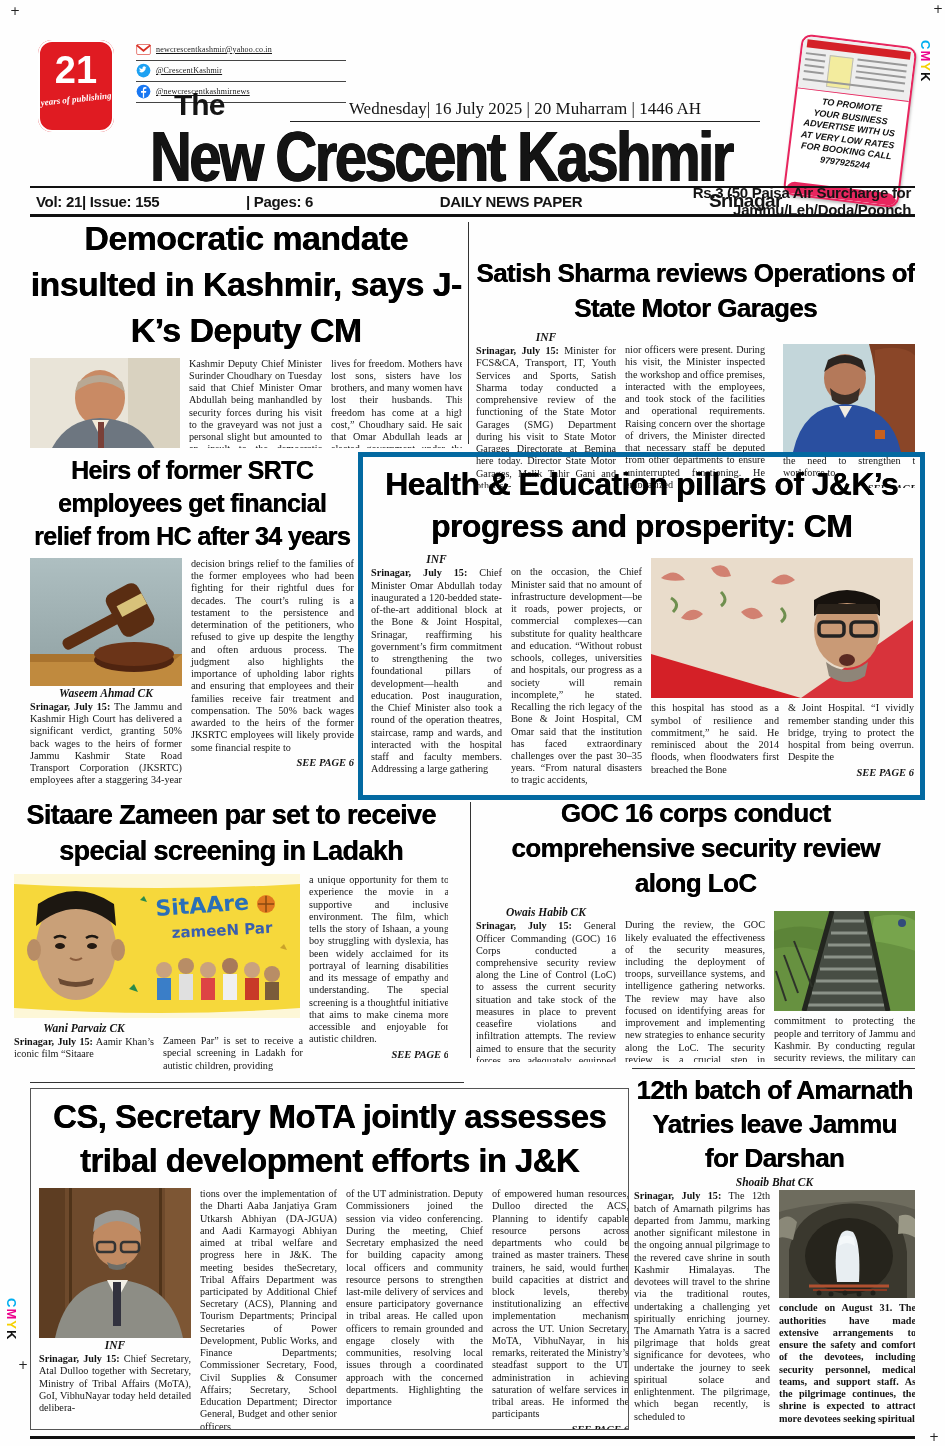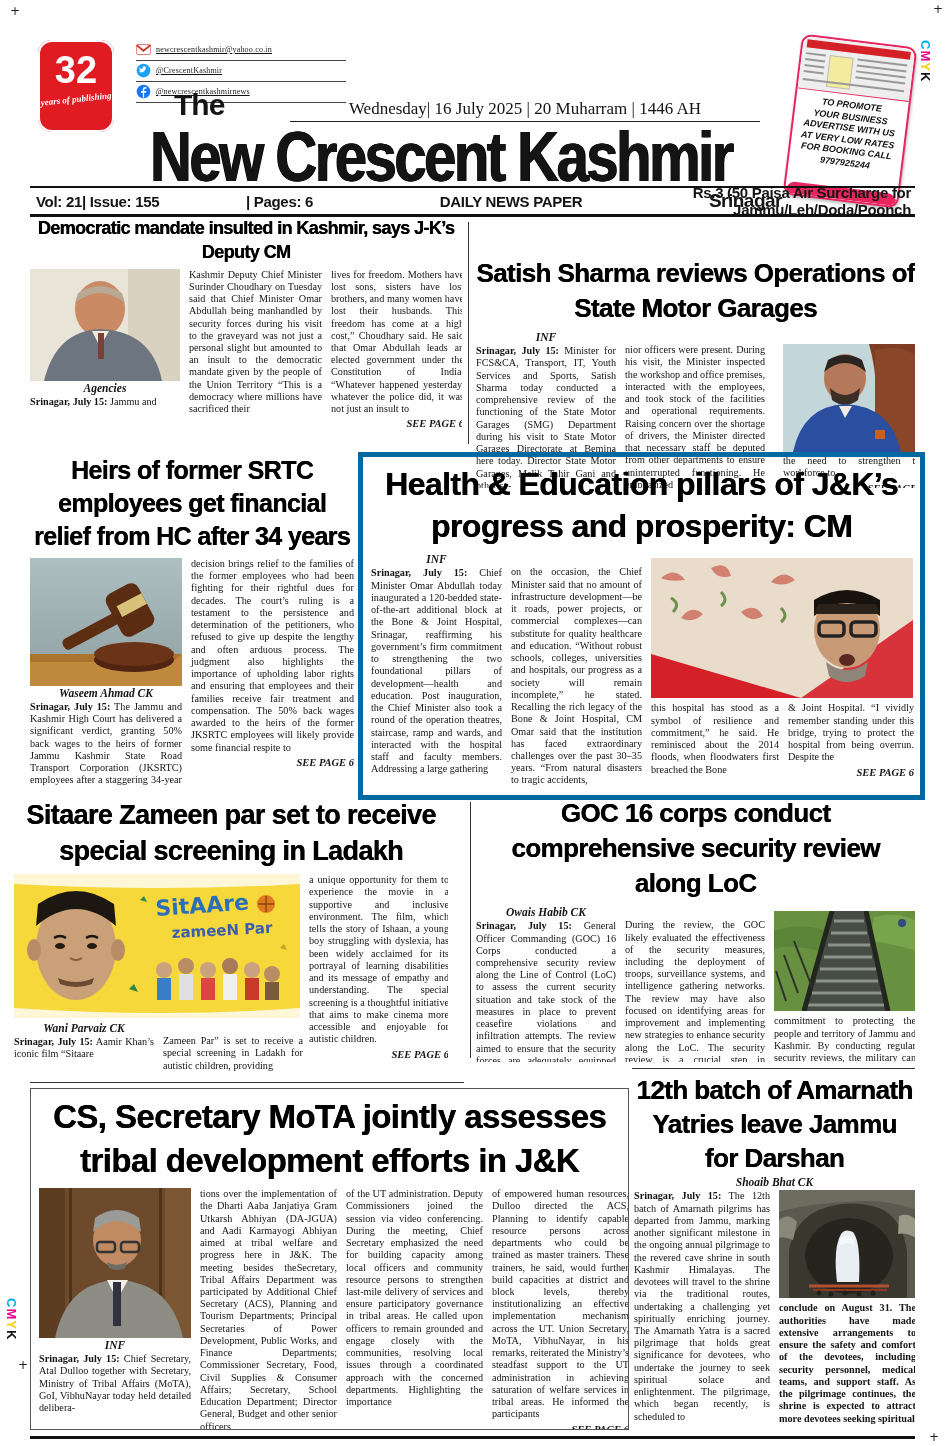--- a/index.html
+++ b/index.html
@@ -69,21 +69,21 @@
   <div class="regmark" style="left:18px;top:1358px;">+</div>
   <div class="regmark" style="left:929px;top:1430px;">+</div>
   <div class="cmyk" style="left:918px;top:40px;">
     <span style="color:#00aeef;">C</span><span style="color:#ec008c;">M</span><span style="color:#f5d000;">Y</span><span style="color:#111;">K</span>
   </div>
   <div class="cmyk" style="left:4px;top:1298px;">
     <span style="color:#00aeef;">C</span><span style="color:#ec008c;">M</span><span style="color:#f5d000;">Y</span><span style="color:#111;">K</span>
   </div>
 
   <div class="logo">
-    <div class="n">32</div>
+    <div class="n">21</div>
     <span class="t">years of publishing</span>
   </div>
 
   <div class="social">
     <div class="srow">
       <svg class="sico" viewBox="0 0 24 24">
           <rect x="1" y="4" width="22" height="16" rx="2" fill="#fff" stroke="#d93025"></rect>
           <path d="M1 5 l11 9 L23 5" fill="none" stroke="#d93025" stroke-width="3"></path>
         </svg>
       <span class="txt">newcrescentkashmir@yahoo.co.in</span>
@@ -138,21 +138,21 @@
   </div>
 
   <div class="infobar">
     <span class="vol">Vol: 21| Issue: 155</span>
     <span class="pg">| Pages: 6</span>
     <span class="typ">DAILY  NEWS PAPER</span>
     <span class="price">Rs.3 (50 Paisa Air Surcharge for Jammu/Leh/Doda/Poonch</span>
   </div>
 
   <div class="art" style="left:30px;top:216px;width:432px;height:232px;">
-    <div class="hl" style="font-size:18px;line-height:1.35;">Democratic mandate insulted in Kashmir, says J-K’s Deputy CM</div>
+    <div class="hl" style="font-size:34px;line-height:1.35;">Democratic mandate insulted in Kashmir, says J-K’s Deputy CM</div>
     <div class="cols" style="margin-top:4px;">
       <div style="width:150px;flex:0 0 150px;">
         <span class="photo">
           <svg width="150" height="112" viewBox="0 0 150 112">
               <rect width="150" height="112" fill="#e9e4d8"></rect>
               <rect x="98" width="52" height="112" fill="#d9d2c0"></rect>
               <ellipse cx="70" cy="40" rx="25" ry="28" fill="#c98a64"></ellipse>
               <path d="M45 34 q25 -20 50 0 l-3 -10 q-22 -14 -44 0 z" fill="#b8a894"></path>
               <path d="M14 112 q12 -50 56 -52 q52 2 62 52 z" fill="#6d7680"></path>
               <path d="M62 62 l8 16 9 -16 z" fill="#f2ead8"></path>

